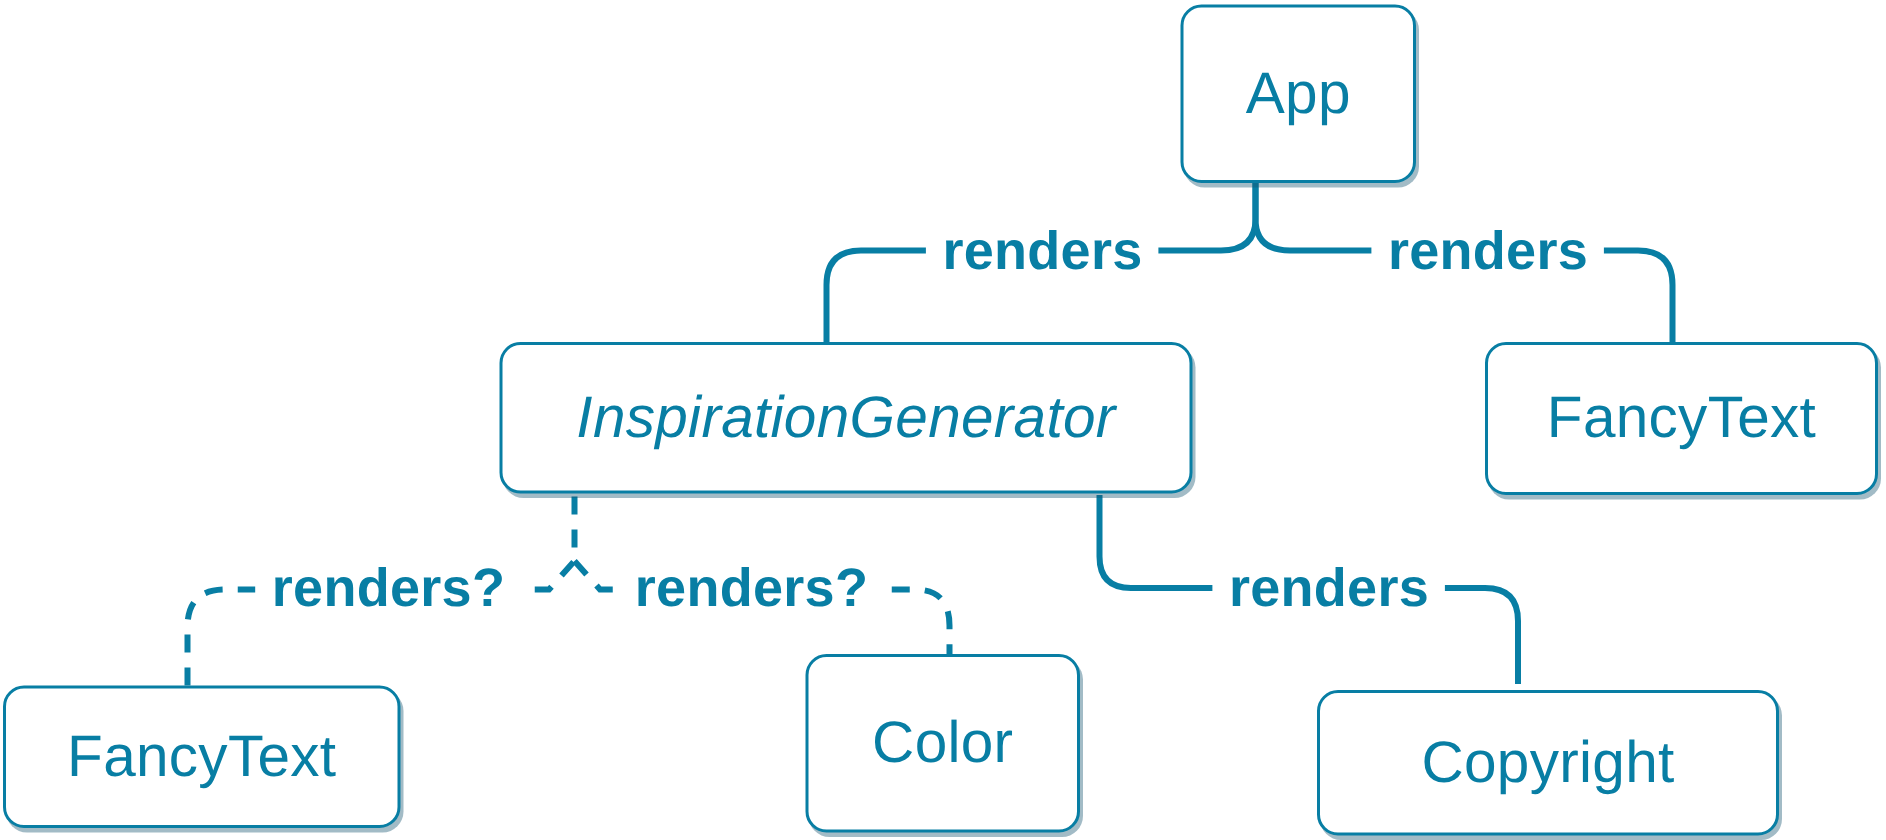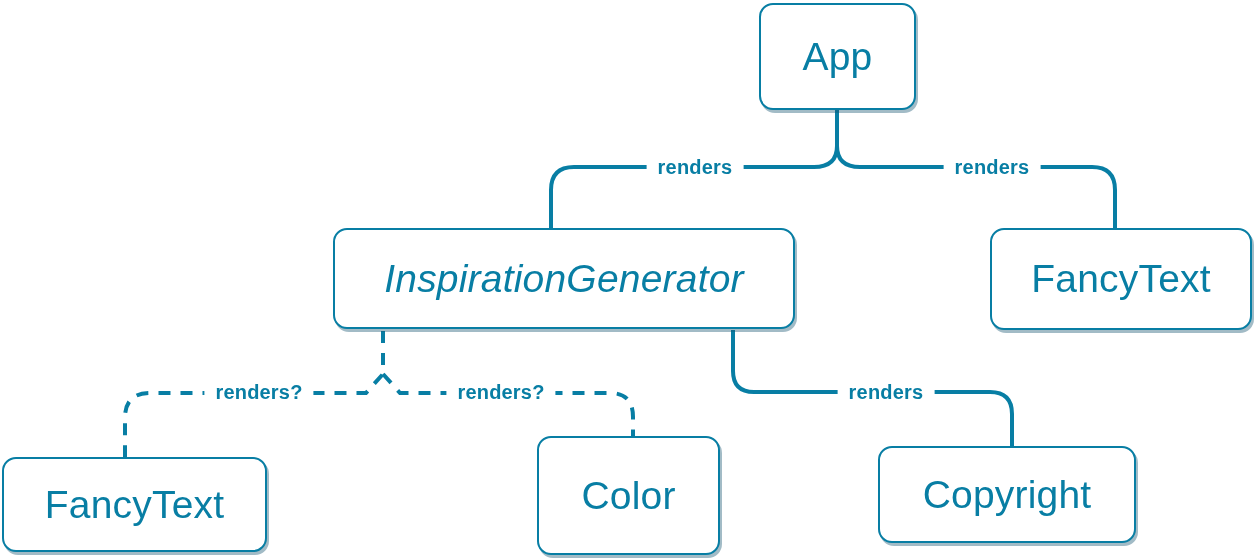--- a/index.html
+++ b/index.html
@@ -49,61 +49,61 @@
     letter-spacing: 0.2px;
     white-space: nowrap;
   }
   .edge-label {
     position: absolute;
     z-index: 3;
     transform: translate(-50%, -50%);
     background: #ffffff;
     padding: 3px 11px;
     color: var(--accent);
-    font-size: 20px;
+    font-size: 36px;
     font-weight: 700;
     letter-spacing: 0.2px;
     white-space: nowrap;
     line-height: 1;
   }
 </style>
 </head>
 <body>
 
 <div class="canvas">
 
   <svg class="edges" viewBox="0 0 1257 560" aria-hidden="true">
     <path d="M 837 98 V 146 Q 837 167 814 167 H 574 Q 551 167 551 190 V 229"></path>
     <path d="M 837 98 V 146 Q 837 167 860 167 H 1092 Q 1115 167 1115 190 V 229"></path>
     <path d="M 733 330 V 371 Q 733 392 754 392 H 990 Q 1012 392 1012 414 V 456"></path>
     <path class="dashed" d="M 383 331 V 374 L 366 393 H 150 Q 125 393 125 418 V 458"></path>
     <path class="dashed" d="M 383 374 L 400 393 H 610 Q 633 393 633 417 V 453"></path>
   </svg>
 
-  <div class="node" style="left:759px; top:3px; width:157px; height:107px;">
+  <div class="node" style="left:787px; top:3px; width:157px; height:119px;">
     <span>App</span>
   </div>
 
   <div class="node" style="left:333px; top:228px; width:462px; height:101px;font-style:italic;">
     <span>InspirationGenerator</span>
   </div>
 
   <div class="node" style="left:990px; top:228px; width:262px; height:102px;">
     <span>FancyText</span>
   </div>
 
   <div class="node" style="left:2px; top:457px; width:265px; height:95px;">
     <span>FancyText</span>
   </div>
 
   <div class="node" style="left:537px; top:436px; width:183px; height:119px;">
     <span>Color</span>
   </div>
 
-  <div class="node" style="left:878px; top:446px; width:258px; height:97px;text-align:right;">
+  <div class="node" style="left:878px; top:460px; width:308px; height:97px;text-align:right;">
     <span>Copyright</span>
   </div>
 
   <span class="edge-label" style="left:695px; top:167px;">renders</span>
 
   <span class="edge-label" style="left:992px; top:167px;">renders</span>
 
   <span class="edge-label" style="left:259px; top:392px;">renders?</span>
 
   <span class="edge-label" style="left:501px; top:392px;">renders?</span>

